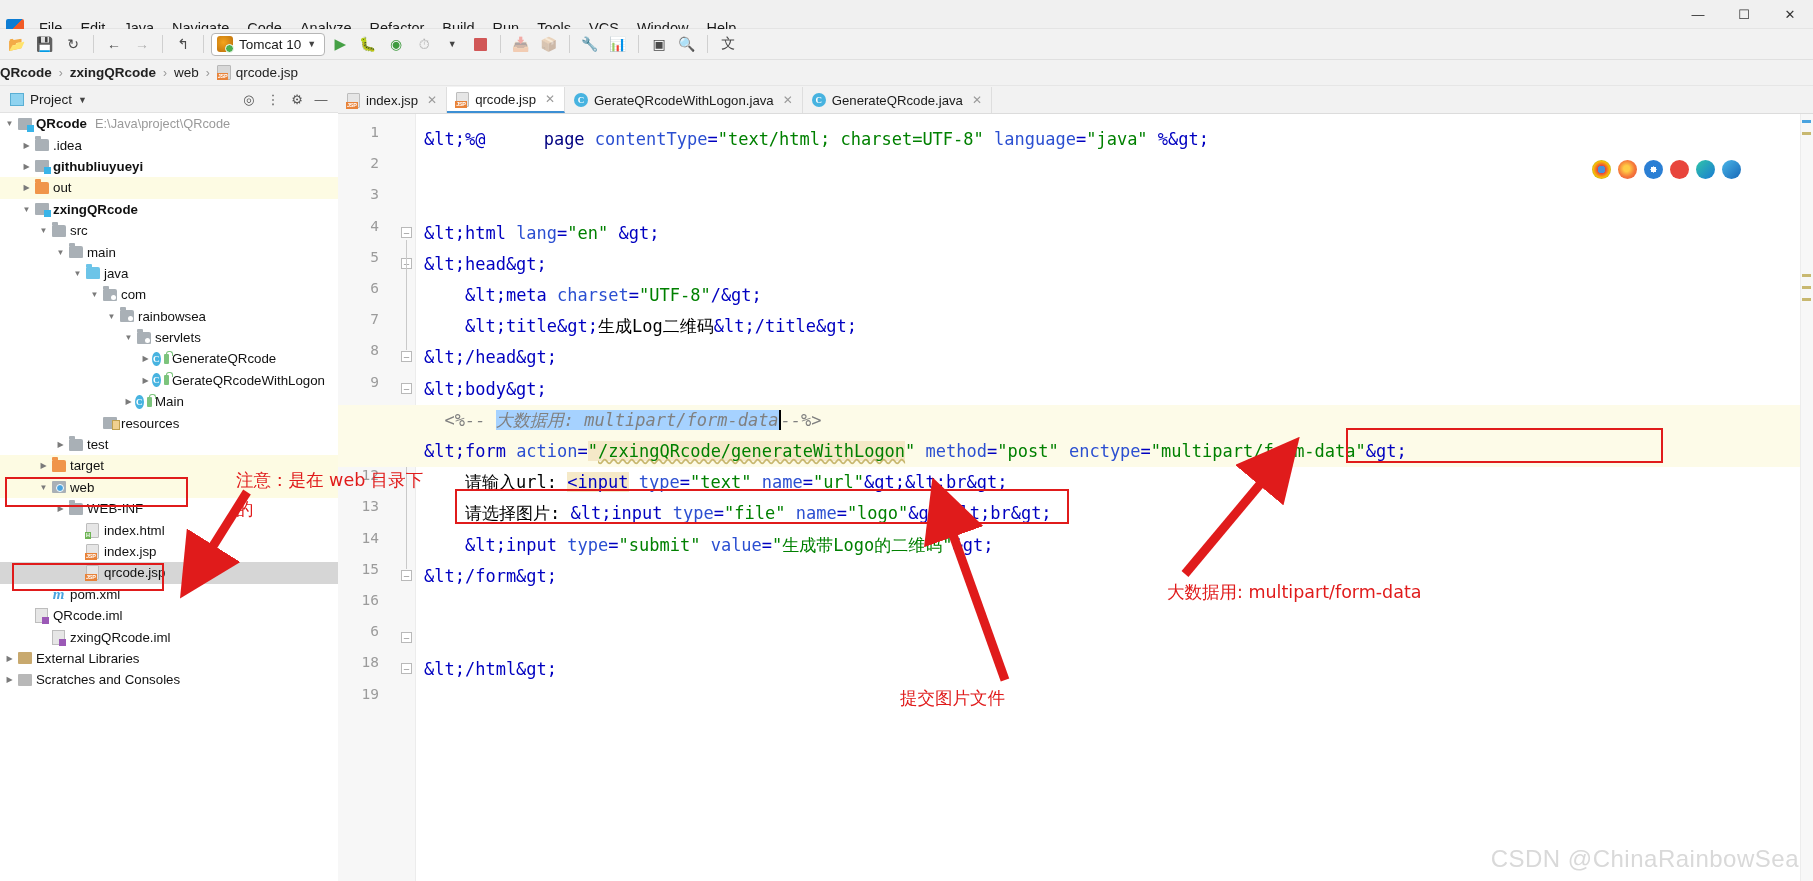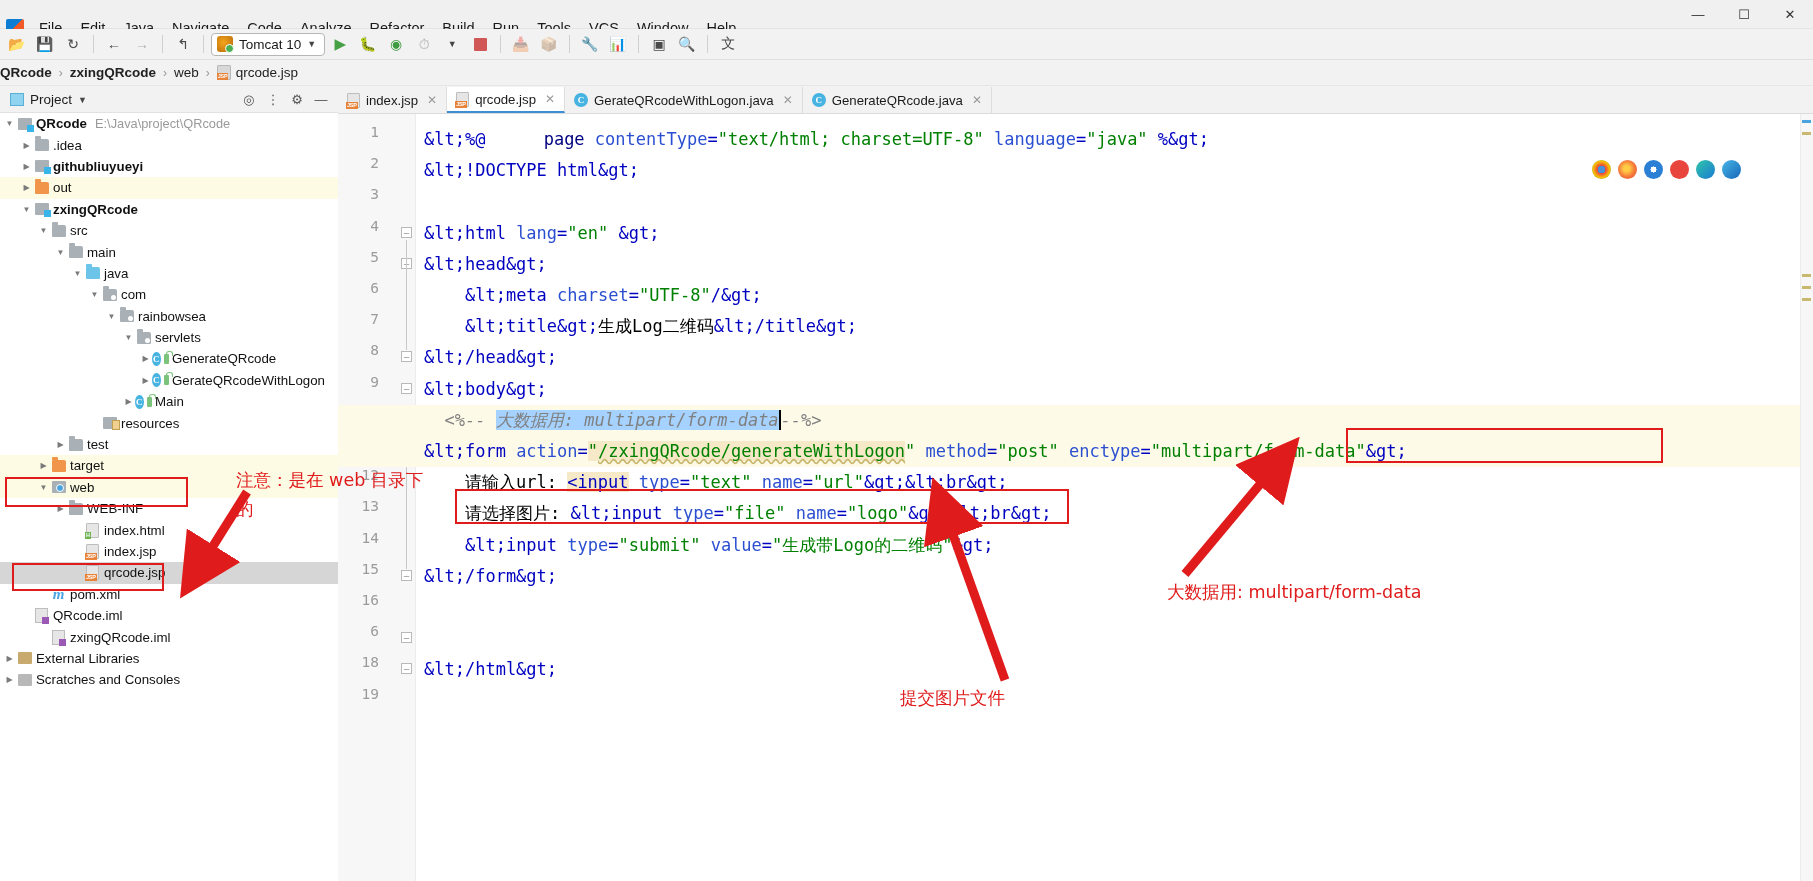--- a/index.html
+++ b/index.html
@@ -649,21 +649,20 @@
         <div class="fold" style="top: 518.2px; border: 1px solid rgb(185, 185, 185); background: rgb(255, 255, 255);">−</div>
         <div class="gnum" style="top: 540.4px;">18</div>
         <div class="fold" style="top: 549.4px; border: 1px solid rgb(185, 185, 185); background: rgb(255, 255, 255);">−</div>
         <div class="gnum" style="top: 571.6px;">19</div>
         <div class="fold-bar" style="top: 125.6px; height: 110.8px;"></div>
         <div class="fold-bar" style="top: 156.8px; height: 79.6px;"></div>
         <div class="fold-bar" style="top: 344px; height: 110.8px;"></div>
       </div>
     <div class="codearea" id="codearea">
         <div class="cline" style="top: 10px;"><div class="code" style="padding-left:8px"><span class="t-tag">&amp;lt;%@ </span><span class="t-dir">page </span><span class="t-attr">contentType</span><span class="t-tag">=</span><span class="t-str">"text/html; charset=UTF-8"</span> <span class="t-attr">language</span><span class="t-tag">=</span><span class="t-str">"java"</span><span class="t-tag"> %&amp;gt;</span></div></div>
-        <div class="cline" style="top: 41.2px;"><div class="code" style="padding-left:8px"><span class="t-tag">&amp;lt;!DOCTYPE html&amp;gt;</span></div></div>
         <div class="cline" style="top: 72.4px;"><div class="code" style="padding-left:8px"></div></div>
         <div class="cline" style="top: 103.6px;"><div class="code" style="padding-left:8px"><span class="t-tag">&amp;lt;html </span><span class="t-attr">lang</span><span class="t-tag">=</span><span class="t-str">"en"</span><span class="t-tag"> &amp;gt;</span></div></div>
         <div class="cline" style="top: 134.8px;"><div class="code" style="padding-left:8px"><span class="t-tag">&amp;lt;head&amp;gt;</span></div></div>
         <div class="cline" style="top: 166px;"><div class="code" style="padding-left:8px">    <span class="t-tag">&amp;lt;meta </span><span class="t-attr">charset</span><span class="t-tag">=</span><span class="t-str">"UTF-8"</span><span class="t-tag">/&amp;gt;</span></div></div>
         <div class="cline" style="top: 197.2px;"><div class="code" style="padding-left:8px">    <span class="t-tag">&amp;lt;title&amp;gt;</span><span class="t-txt">生成Log二维码</span><span class="t-tag">&amp;lt;/title&amp;gt;</span></div></div>
         <div class="cline" style="top: 228.4px;"><div class="code" style="padding-left:8px"><span class="t-tag">&amp;lt;/head&amp;gt;</span></div></div>
         <div class="cline" style="top: 259.6px;"><div class="code" style="padding-left:8px"><span class="t-tag">&amp;lt;body&amp;gt;</span></div></div>
         <div class="cline" style="top: 290.8px;"><div class="lnbg hl-line"></div><div class="code" style="padding-left:8px">  <span class="t-cmt">&lt;%-- </span><span class="t-cmt hl-sel">大数据用: multipart/form-data</span><span class="caret-v"></span><span class="t-cmt">--%&gt;</span></div></div>
         <div class="cline" style="top: 322px;"><div class="lnbg hl-line"></div><div class="code" style="padding-left:8px"><span class="t-tag">&amp;lt;form </span><span class="t-attr">action</span><span class="t-tag">=</span><span class="t-str hl-occ">"</span><span class="t-str hl-occ squig">/zxingQRcode/generateWithLogon</span><span class="t-str">"</span> <span class="t-attr">method</span><span class="t-tag">=</span><span class="t-str">"post"</span> <span class="t-attr">enctype</span><span class="t-tag">=</span><span class="t-str">"multipart/form-data"</span><span class="t-tag">&amp;gt;</span></div></div>
         <div class="cline" style="top: 353.2px;"><div class="code" style="padding-left:8px">    <span class="t-txt">请输入url: </span><span class="t-tag hl-occ">&lt;input</span> <span class="t-attr">type</span><span class="t-tag">=</span><span class="t-str">"text"</span> <span class="t-attr">name</span><span class="t-tag">=</span><span class="t-str">"url"</span><span class="t-tag">&amp;gt;</span><span class="t-tag">&amp;lt;br&amp;gt;</span></div></div>
@@ -710,13 +709,14 @@
         <marker id="ah" markerWidth="7" markerHeight="7" refX="2.2" refY="3.5" orient="auto">
           <polygon points="0,0 7,3.5 0,7" fill="#e01b1b"></polygon>
         </marker>
       </defs>
       <line x1="247" y1="492" x2="203" y2="562" stroke="#e01b1b" stroke-width="9" marker-end="url(#ah)"></line>
       <line x1="1005" y1="680" x2="947" y2="518" stroke="#e01b1b" stroke-width="9" marker-end="url(#ah)"></line>
       <line x1="1185" y1="574" x2="1272" y2="470" stroke="#e01b1b" stroke-width="9" marker-end="url(#ah)"></line>
     </svg>
   </div>
 
+  <div class="watermark">CSDN @ChinaRainbowSea</div>
 </div>
 
 </body></html>

